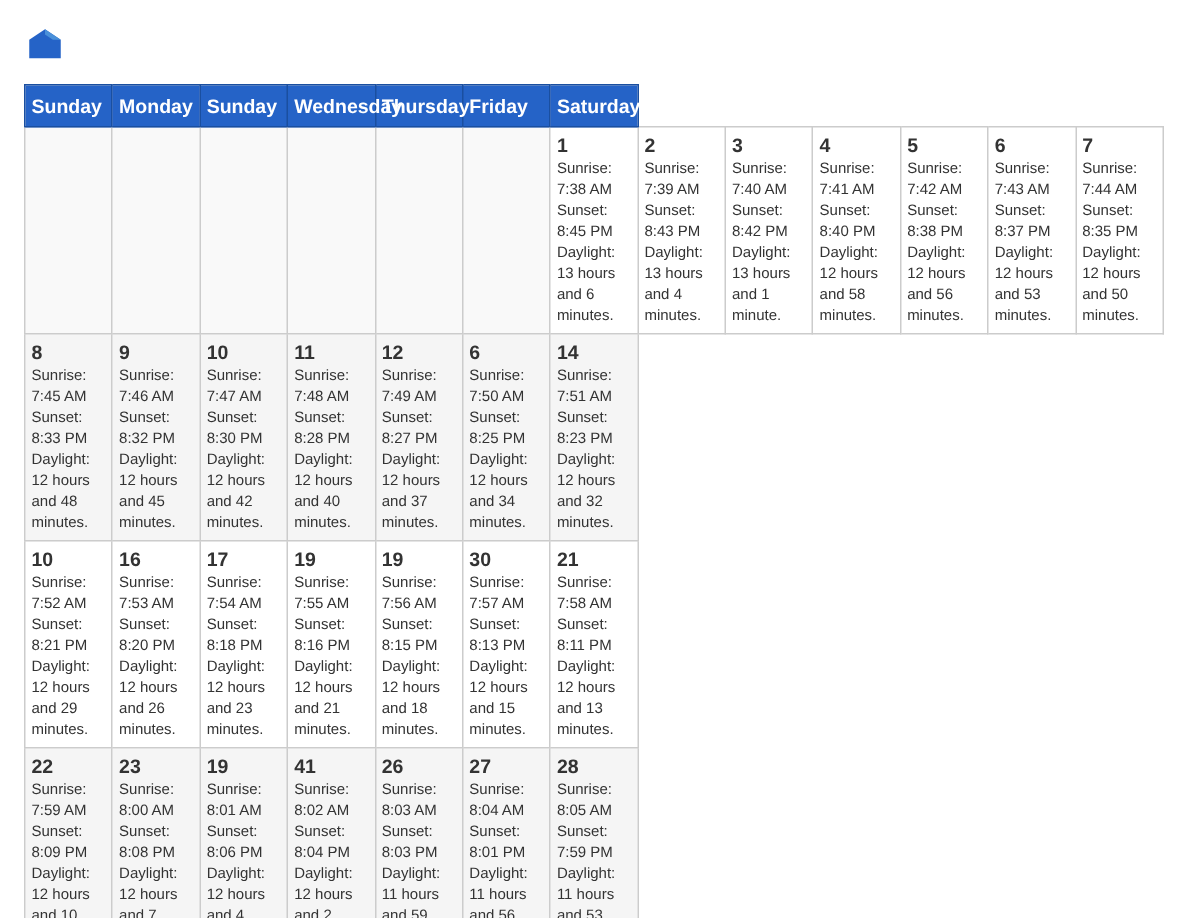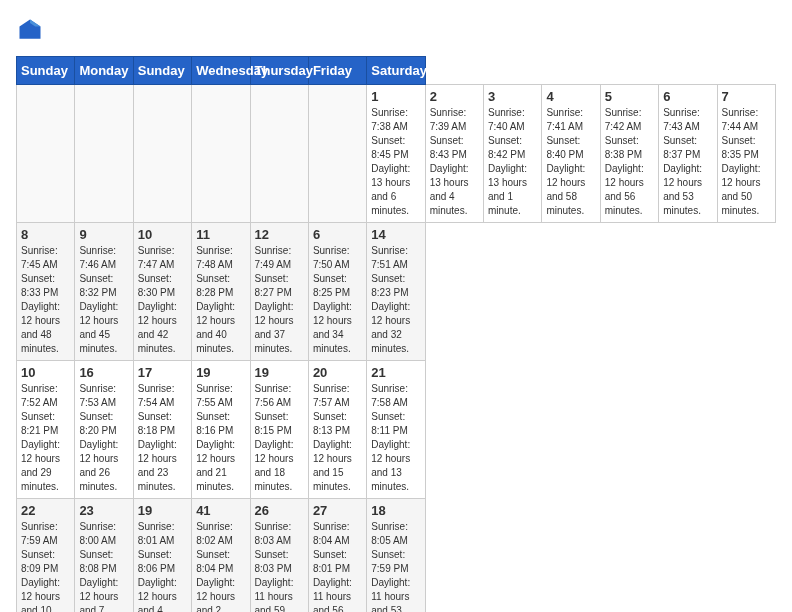--- a/index.html
+++ b/index.html
@@ -164,35 +164,35 @@
         <td><span class="day-num">10</span>
         <span class="day-info">Sunrise: 7:52 AM<br>Sunset: 8:21 PM<br>Daylight: 12 hours and 29 minutes.</span></td>
         <td><span class="day-num">16</span>
         <span class="day-info">Sunrise: 7:53 AM<br>Sunset: 8:20 PM<br>Daylight: 12 hours and 26 minutes.</span></td>
         <td><span class="day-num">17</span>
         <span class="day-info">Sunrise: 7:54 AM<br>Sunset: 8:18 PM<br>Daylight: 12 hours and 23 minutes.</span></td>
         <td><span class="day-num">19</span>
         <span class="day-info">Sunrise: 7:55 AM<br>Sunset: 8:16 PM<br>Daylight: 12 hours and 21 minutes.</span></td>
         <td><span class="day-num">19</span>
         <span class="day-info">Sunrise: 7:56 AM<br>Sunset: 8:15 PM<br>Daylight: 12 hours and 18 minutes.</span></td>
-        <td><span class="day-num">20</span>
+        <td><span class="day-num">30</span>
         <span class="day-info">Sunrise: 7:57 AM<br>Sunset: 8:13 PM<br>Daylight: 12 hours and 15 minutes.</span></td>
         <td><span class="day-num">21</span>
         <span class="day-info">Sunrise: 7:58 AM<br>Sunset: 8:11 PM<br>Daylight: 12 hours and 13 minutes.</span></td>
       </tr>
       <tr>
         <td><span class="day-num">22</span>
         <span class="day-info">Sunrise: 7:59 AM<br>Sunset: 8:09 PM<br>Daylight: 12 hours and 10 minutes.</span></td>
         <td><span class="day-num">23</span>
         <span class="day-info">Sunrise: 8:00 AM<br>Sunset: 8:08 PM<br>Daylight: 12 hours and 7 minutes.</span></td>
         <td><span class="day-num">19</span>
         <span class="day-info">Sunrise: 8:01 AM<br>Sunset: 8:06 PM<br>Daylight: 12 hours and 4 minutes.</span></td>
         <td><span class="day-num">41</span>
         <span class="day-info">Sunrise: 8:02 AM<br>Sunset: 8:04 PM<br>Daylight: 12 hours and 2 minutes.</span></td>
         <td><span class="day-num">26</span>
         <span class="day-info">Sunrise: 8:03 AM<br>Sunset: 8:03 PM<br>Daylight: 11 hours and 59 minutes.</span></td>
         <td><span class="day-num">27</span>
         <span class="day-info">Sunrise: 8:04 AM<br>Sunset: 8:01 PM<br>Daylight: 11 hours and 56 minutes.</span></td>
-        <td><span class="day-num">18</span>
+        <td><span class="day-num">28</span>
         <span class="day-info">Sunrise: 8:05 AM<br>Sunset: 7:59 PM<br>Daylight: 11 hours and 53 minutes.</span></td>
       </tr>
     </tbody>
 </table>
 
 </body></html>

